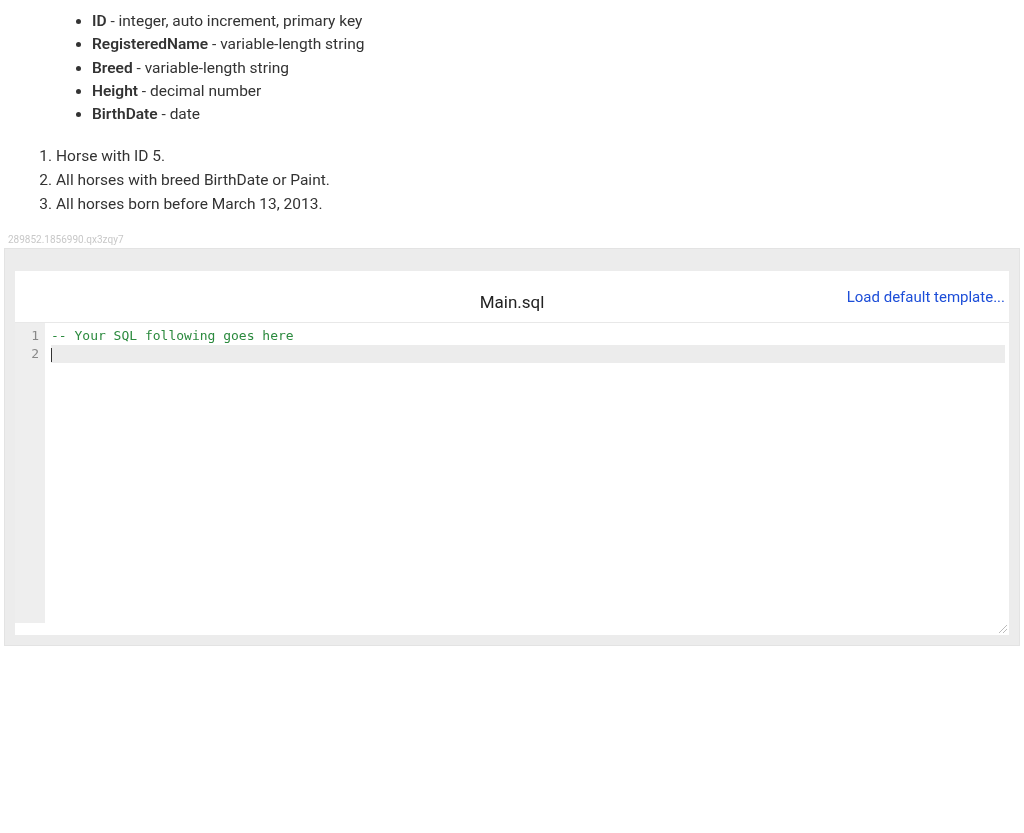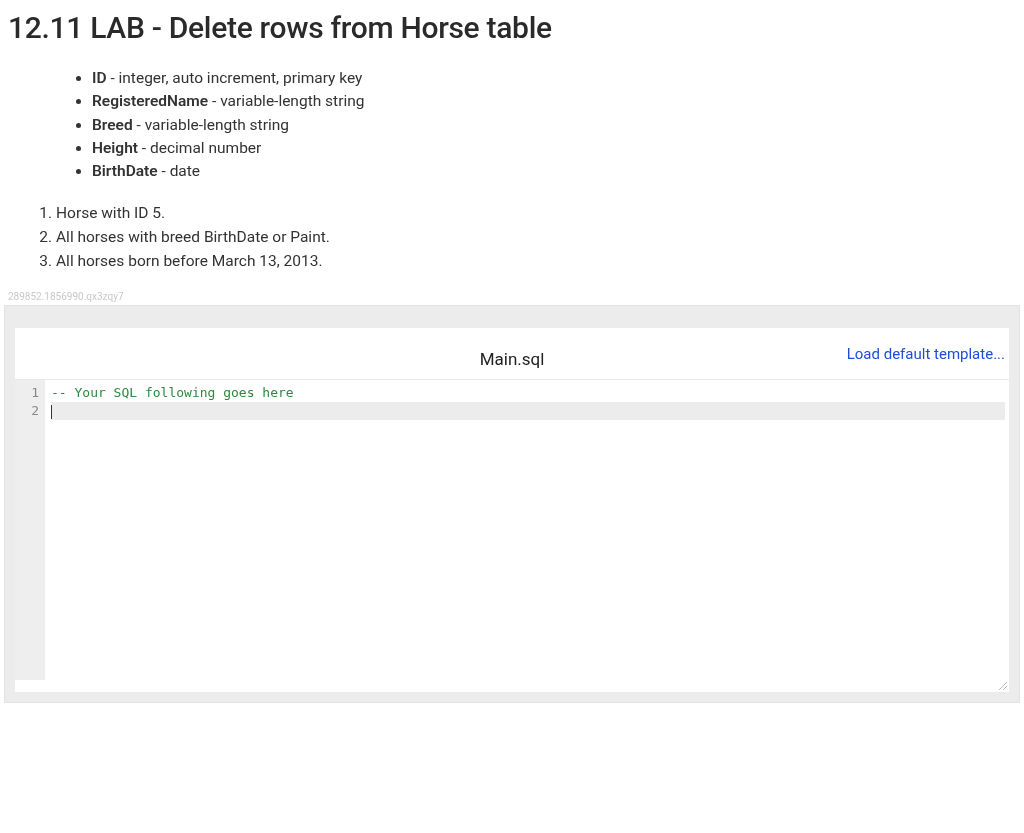--- a/index.html
+++ b/index.html
@@ -97,21 +97,20 @@
     .resize-handle {
       text-align: right; padding: 0 2px 2px 0; color: #bbb;
       font-size: 12px; line-height: 8px; user-select: none;
     }
     .resize-handle svg { display: inline-block; }
   </style>
 </head>
 <body>
 
 <div class="content">
-  <h1 class="title">12.11 LAB - Delete rows from Horse table</h1>
 
 
   <ul class="cols">
     <li><b>ID</b><span> - integer, auto increment, primary key</span></li>
     <li><b>RegisteredName</b><span> - variable-length string</span></li>
     <li><b>Breed</b><span> - variable-length string</span></li>
     <li><b>Height</b><span> - decimal number</span></li>
     <li><b>BirthDate</b><span> - date</span></li>
   </ul>
 

